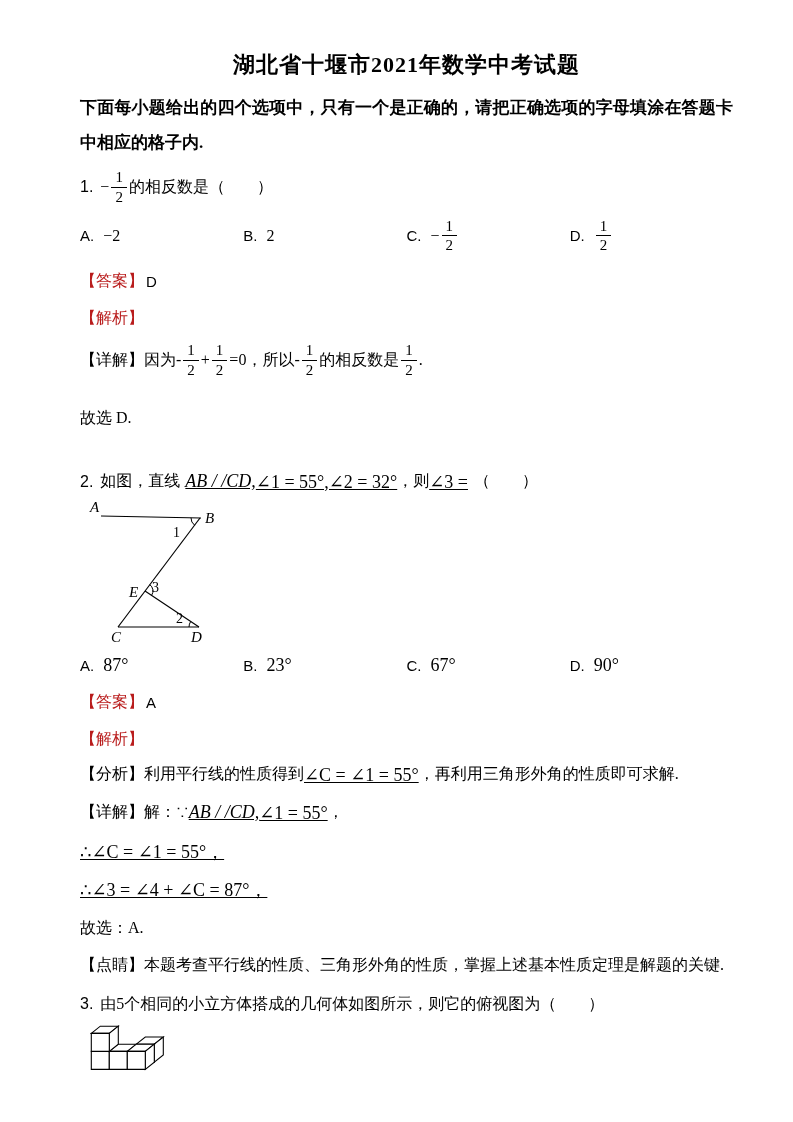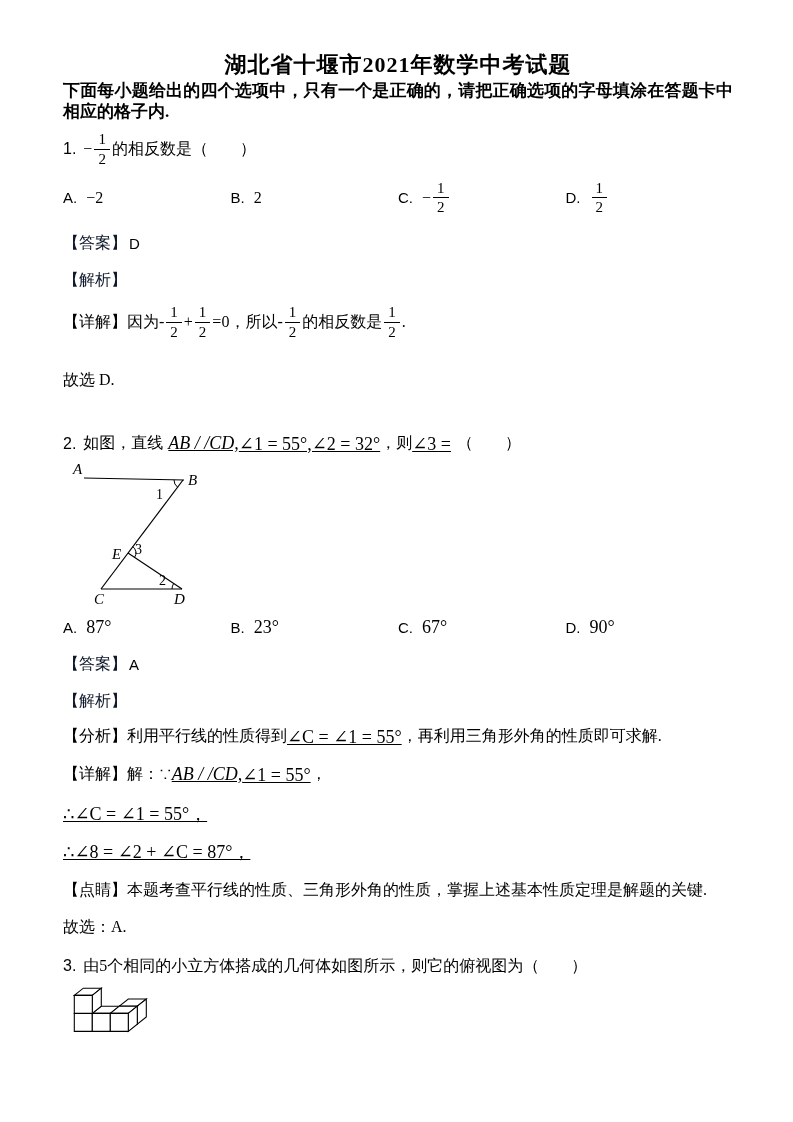--- a/index.html
+++ b/index.html
@@ -1,24 +1,24 @@
 <!DOCTYPE html>
 <html><head>
 <meta charset="utf-8">
 <style>
   html,body{margin:0;padding:0;background:#ffffff;}
   body{width:793px;height:1122px;overflow:hidden;color:#000;
        font-family:"Liberation Serif","DejaVu Serif",serif;font-size:16px;}
-  .page{box-sizing:border-box;width:793px;padding:0 60px 0 63px;}
-  .blue{color:#0f172a;}
+  .page{box-sizing:border-box;width:793px;padding:0 60px 0 80px;}
+  .blue{color:#b91c1c;}
   .ser{font-family:"Liberation Serif","DejaVu Serif",serif;}
   .it{font-style:italic;}
   .title{margin-top:50px;text-align:center;font-size:22px;font-weight:bold;letter-spacing:1px;}
   .heading{margin-top:24px;font-size:17px;font-weight:bold;}
-  .intro{font-size:17px;font-weight:bold;line-height:21px;text-align:justify;}
+  .intro{margin-top:10px;font-size:17px;font-weight:bold;line-height:35px;text-align:justify;}
   .line{margin-top:14px;font-size:16px;display:flex;align-items:center;flex-wrap:wrap;}
   .qnum{font-family:"Liberation Sans","DejaVu Sans",sans-serif;margin-right:7px;}
   .frac{display:inline-flex;flex-direction:column;align-items:center;vertical-align:middle;
         font-family:"Liberation Serif","DejaVu Serif",serif;font-size:15px;margin:0 2px;}
   .frac .num{display:block;border-bottom:1px solid #000;padding:0 4px;line-height:1.25;}
   .frac .den{display:block;line-height:1.25;padding:0 4px;}
   .optrow{display:flex;margin-top:10px;align-items:center;}
   .opt{width:25%;display:flex;align-items:center;font-size:15px;}
   .opt .optlabel{font-family:"Liberation Sans","DejaVu Sans",sans-serif;margin-right:9px;}
   .opt .optval{font-family:"Liberation Serif","DejaVu Serif",serif;font-size:16px;}
@@ -188,28 +188,28 @@
   <div class="line" style="margin-top:16px;">
     <span>【详解】</span>
     <span>解：∵ </span>
     <span class="mathline it">AB / /CD,</span>
     <span class="mathline">∠1 = 55°</span>
     <span>，</span>
   </div>
 
   <div class="line mathline" style="margin-top:16px;">∴∠C = ∠1 = 55°，</div>
 
-  <div class="line mathline" style="margin-top:14px;">∴∠8 = ∠2 + ∠C = 87°，</div>
+  <div class="line mathline" style="margin-top:14px;">∴∠3 = ∠4 + ∠C = 87°，</div>
+
+  <div class="line" style="margin-top:16px;">故选：A.</div>
 
   <div class="line" style="margin-top:16px;">
     <span>【点睛】</span>
     <span>本题考查平行线的性质、三角形外角的性质，掌握上述基本性质定理是解题的关键.</span>
   </div>
-
-  <div class="line" style="margin-top:16px;">故选：A.</div>
 
   <div class="line" style="margin-top:18px;">
     <span class="qnum">3.</span>
     <span>由5个相同的小立方体搭成的几何体如图所示，则它的俯视图为（　　）</span>
   </div>
 
   <div class="cubewrap">
     <svg width="77" height="48" viewBox="0 0 64 40">
       <g fill="#ffffff" stroke="#000000" stroke-width="0.9" stroke-linejoin="miter">
 

